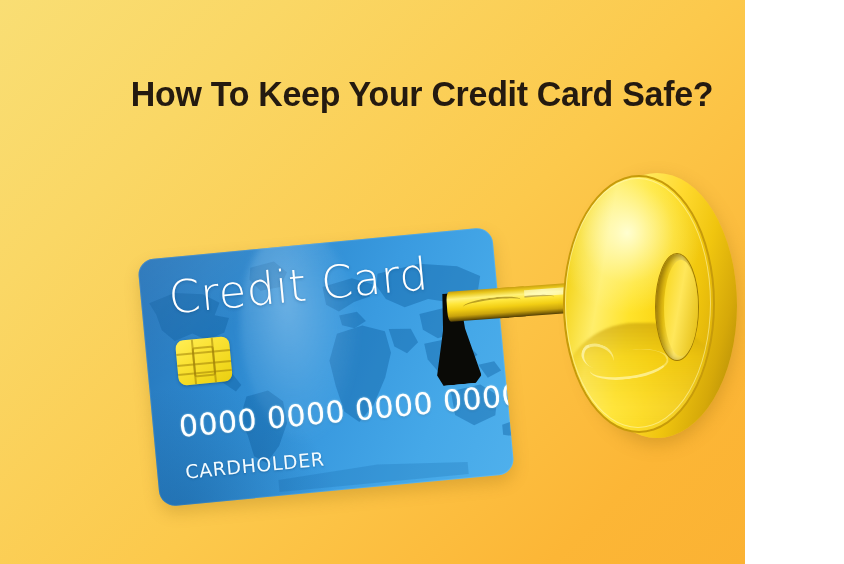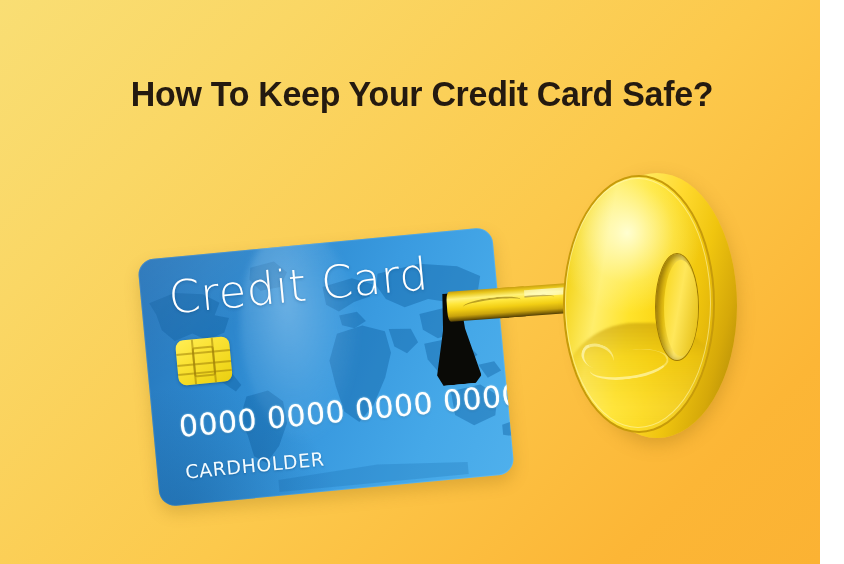--- a/index.html
+++ b/index.html
@@ -2,21 +2,21 @@
 <html><head>
 <meta charset="utf-8">
 <style>
   html, body {
     margin: 0;
     padding: 0;
     background: #ffffff;
   }
   #scene {
     position: relative;
-    width: 820px;
+    width: 745px;
     height: 564px;
     overflow: hidden;
     font-family: "Liberation Sans", sans-serif;
     background: linear-gradient(135deg, #F9DE74 0%, #FAD765 22%, #FCC94C 55%, #FCB636 85%, #FBB233 100%);
     text-decoration: underline;
   }
 
   
   #title {
     position: absolute;

